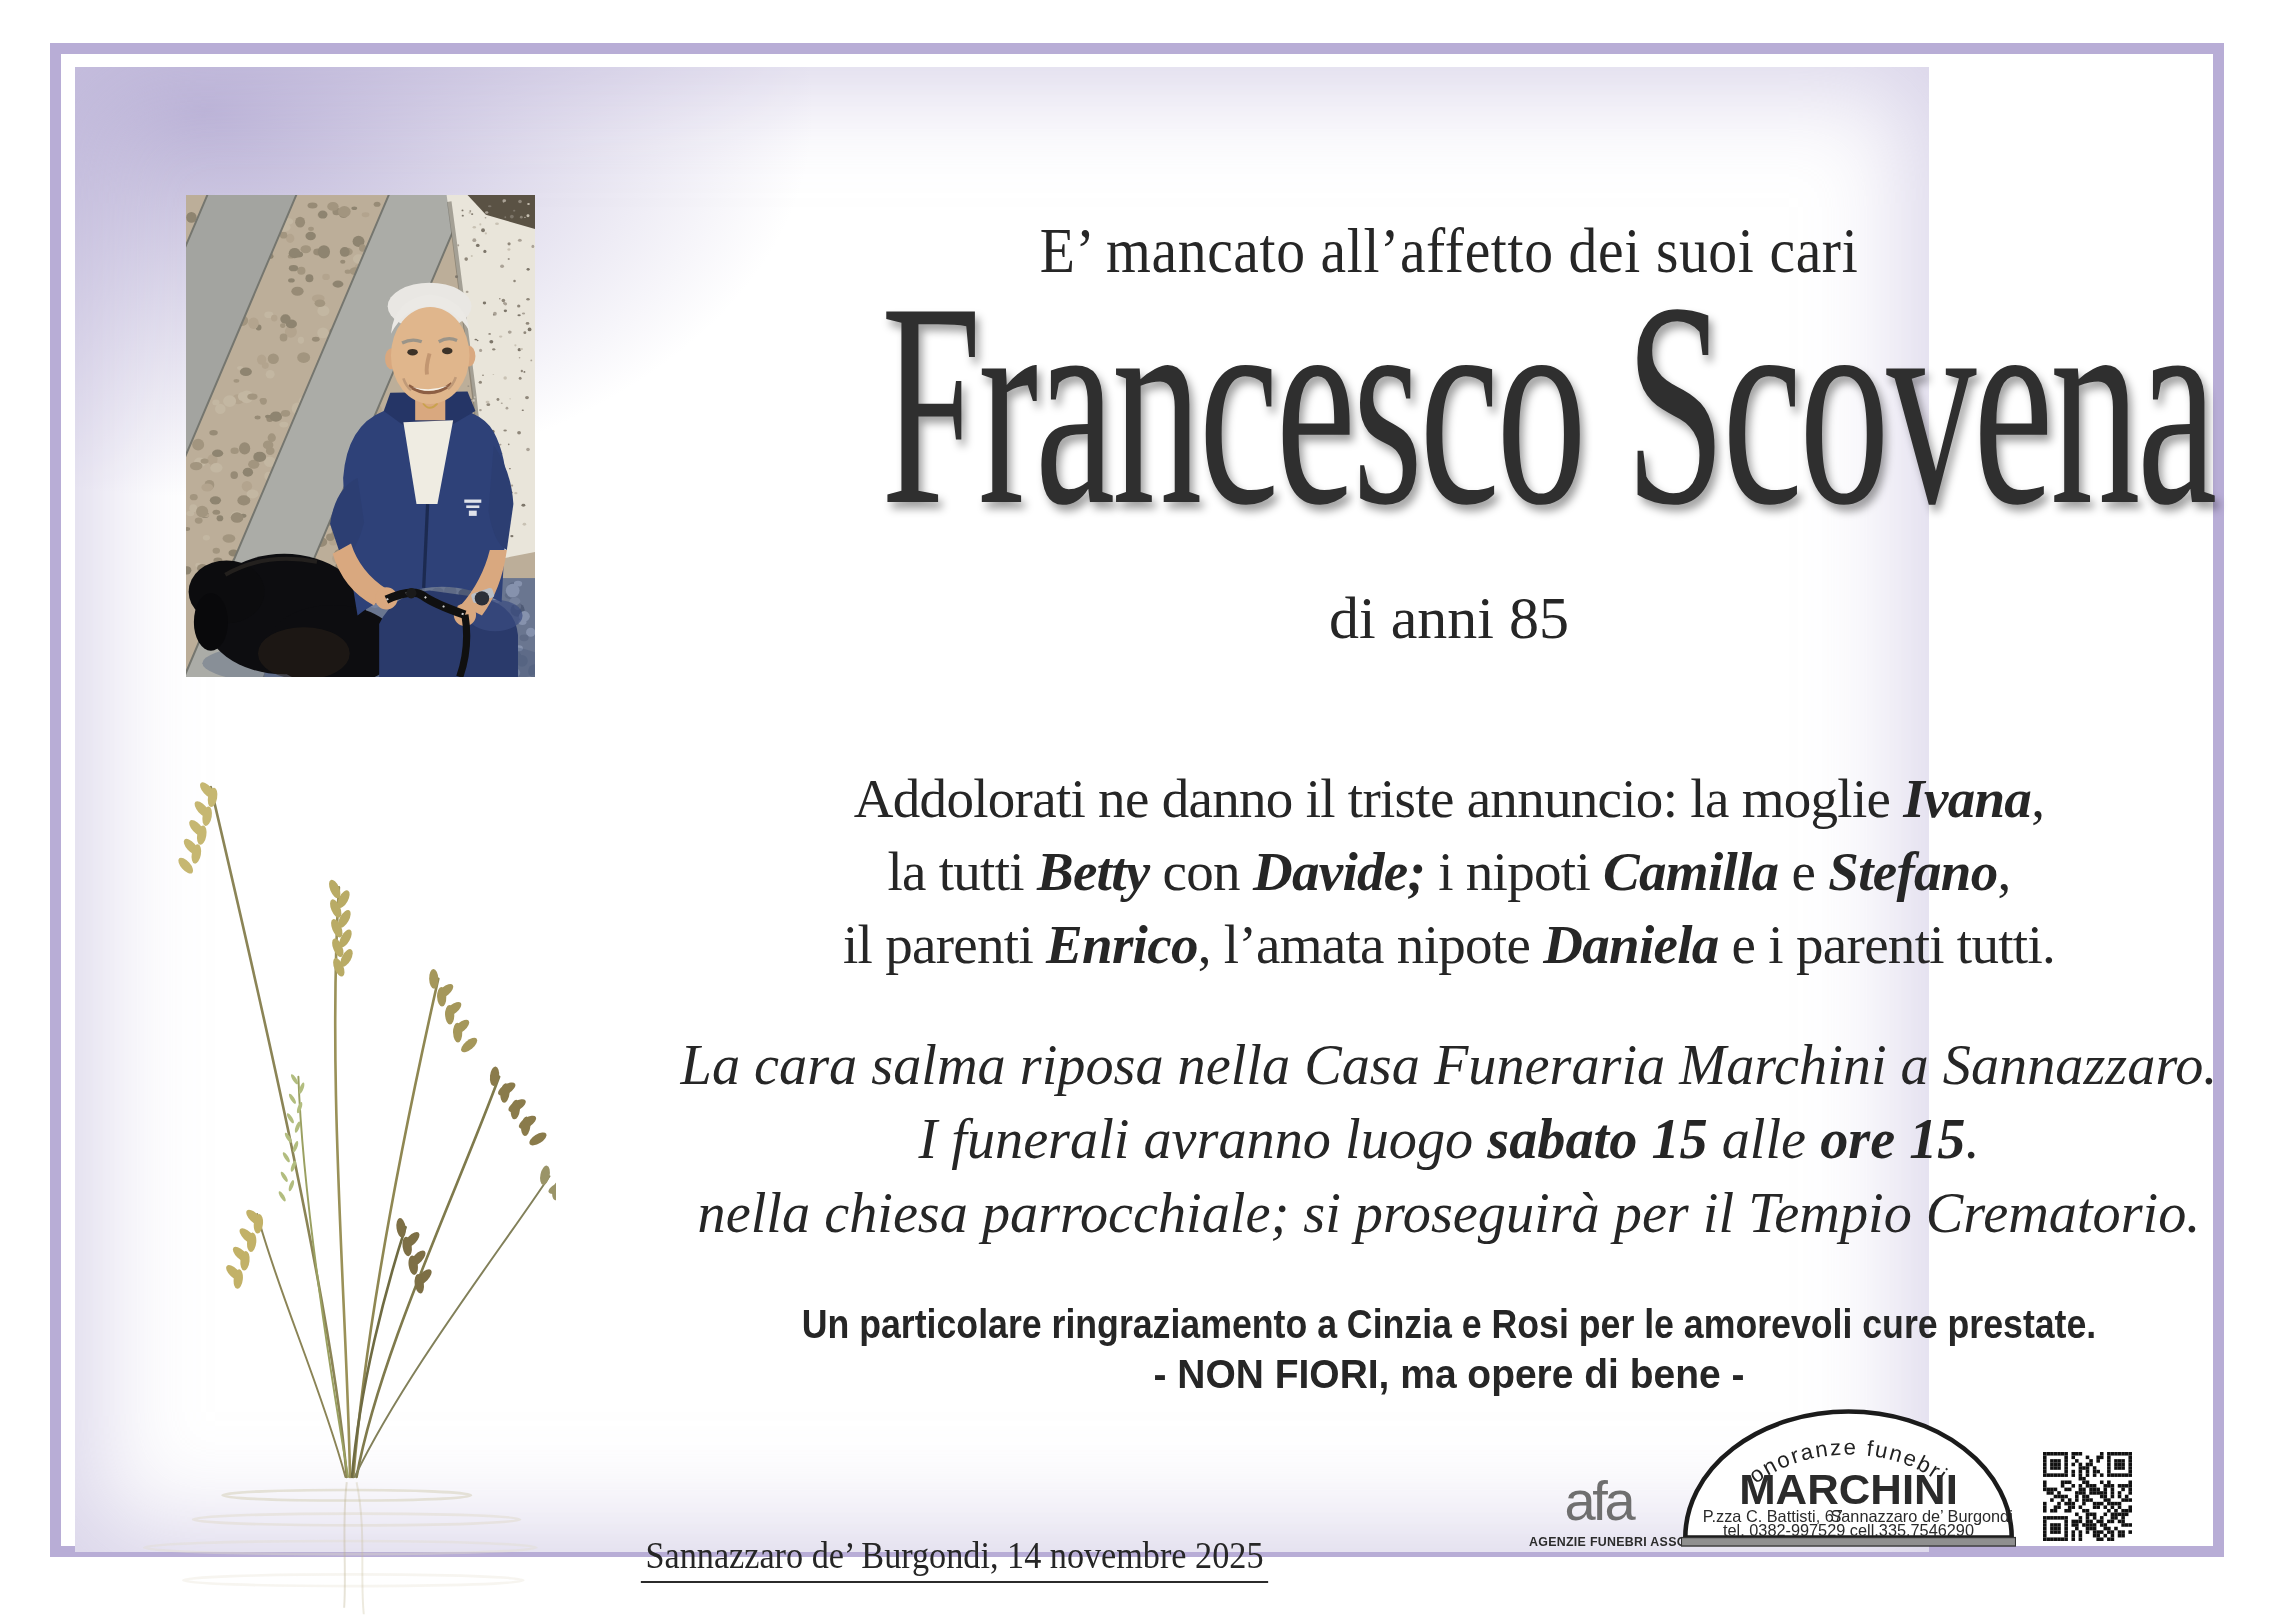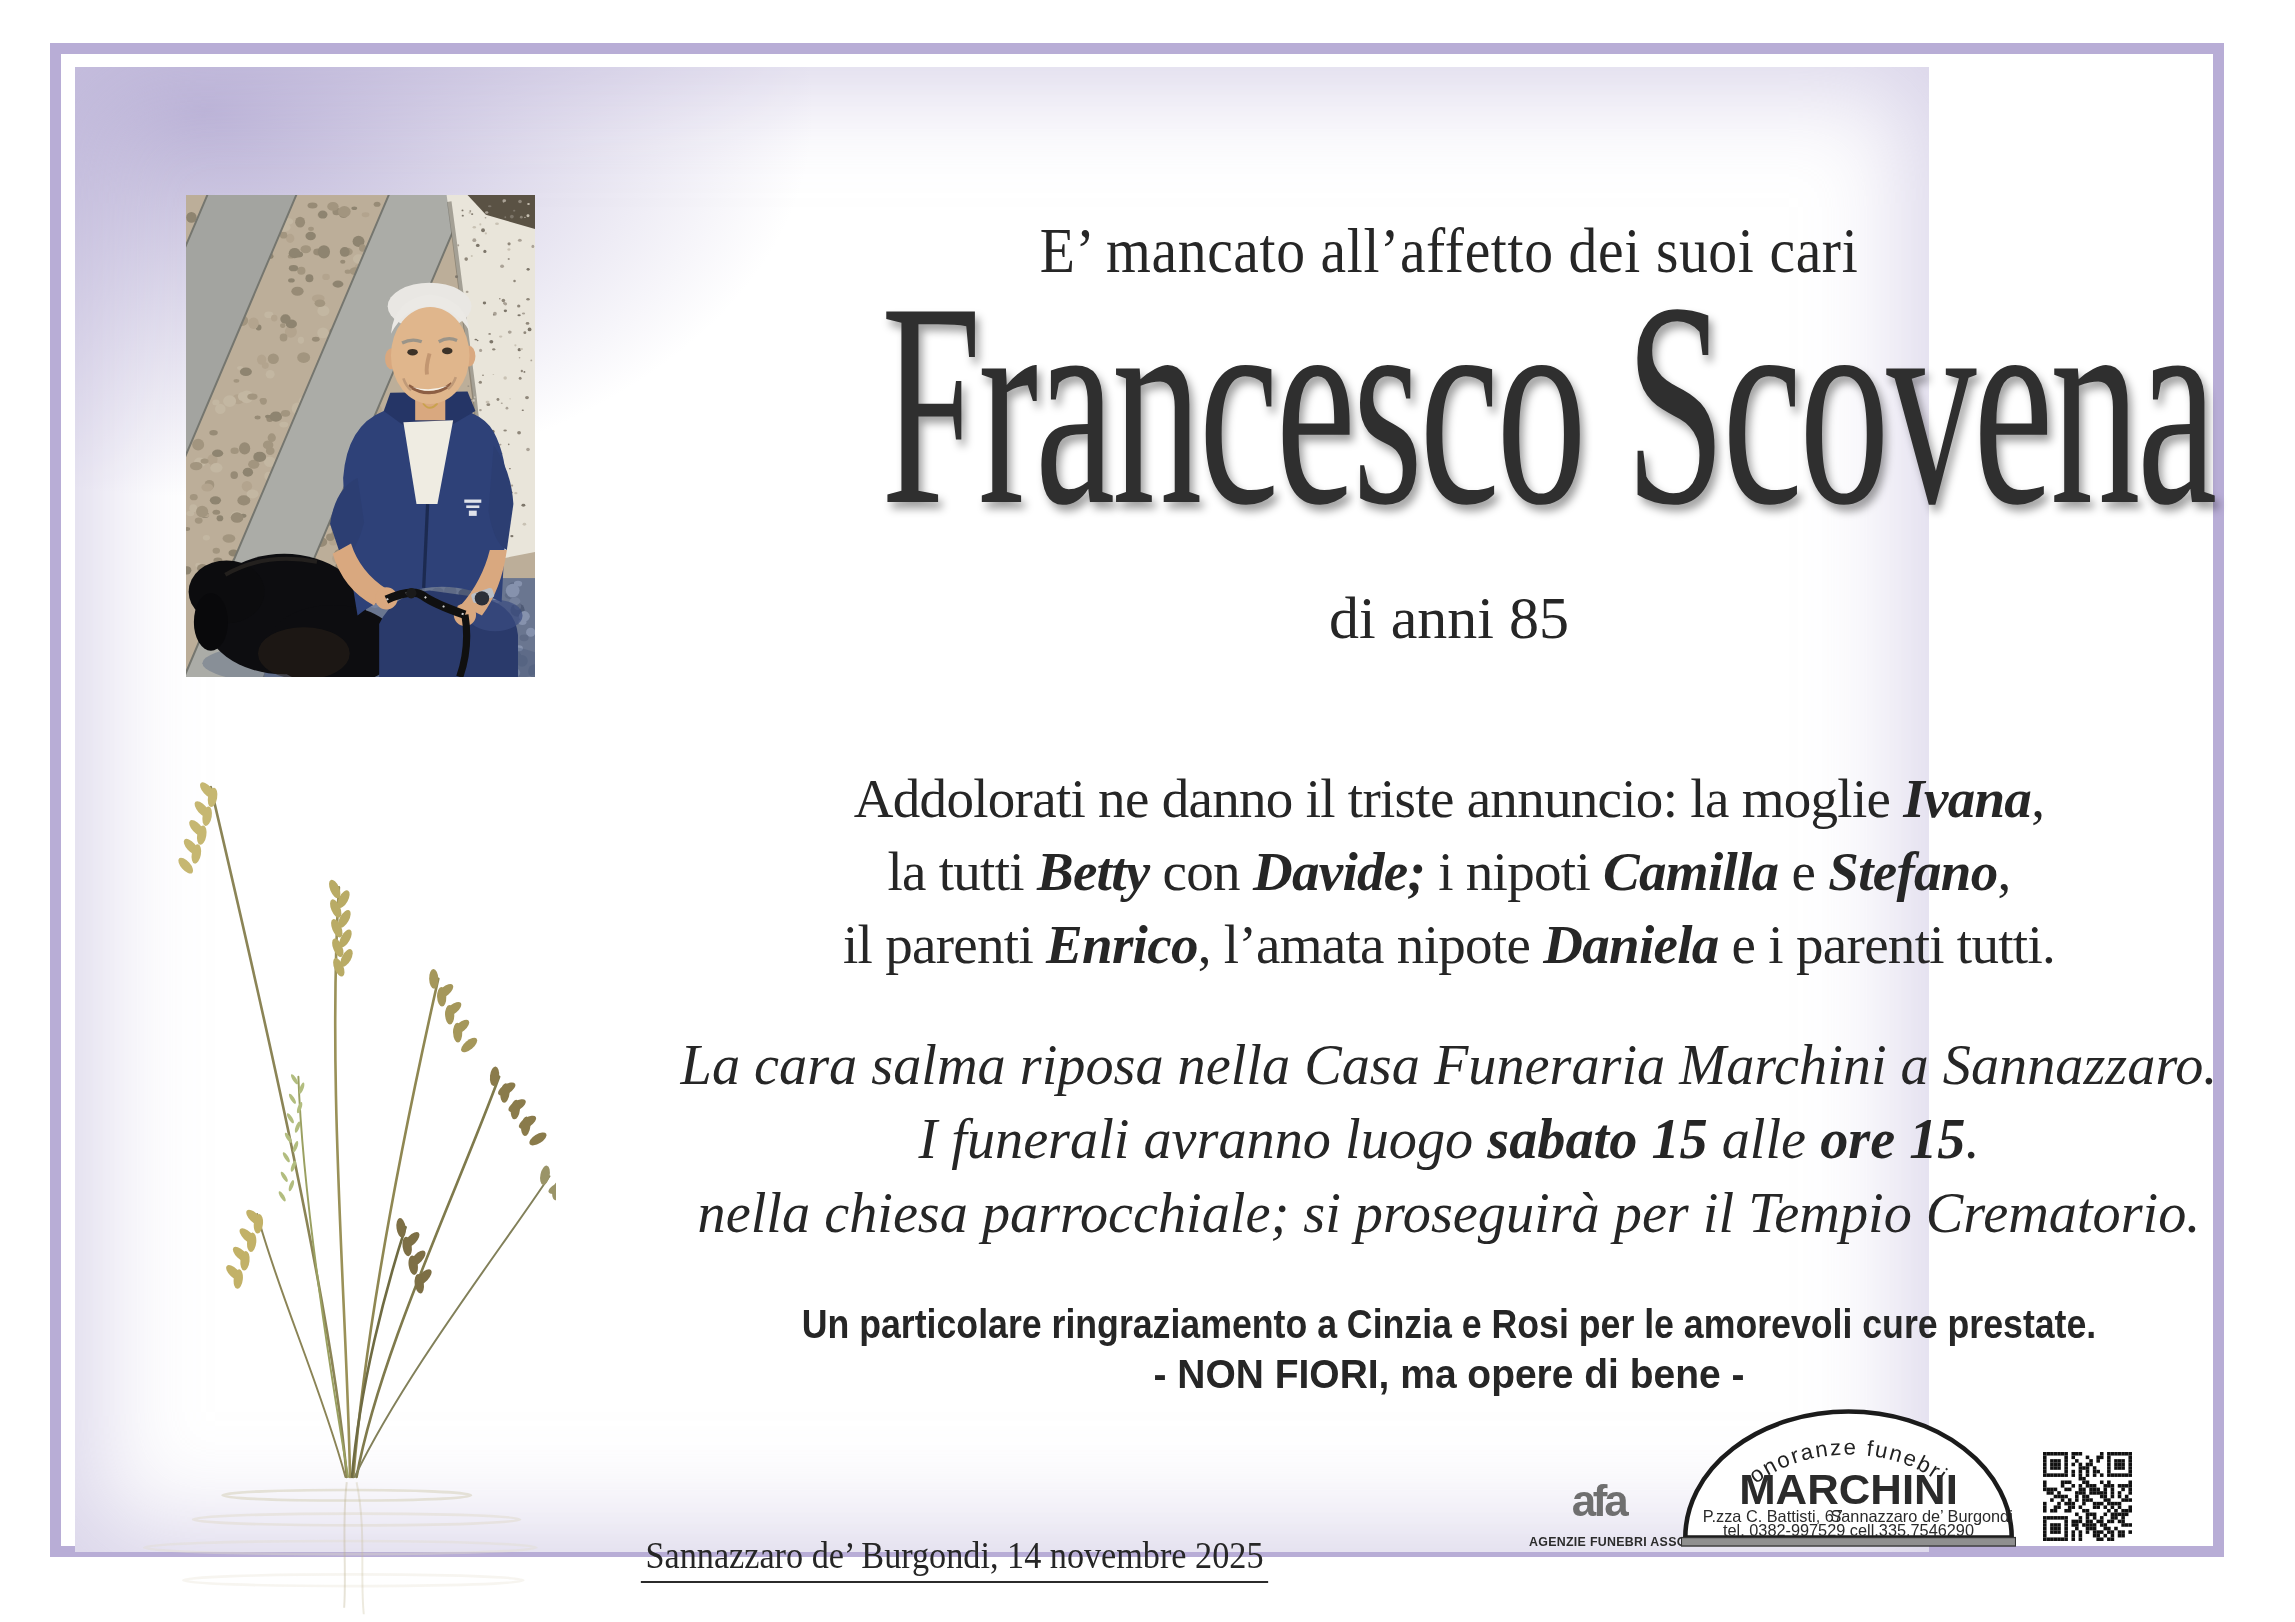--- a/index.html
+++ b/index.html
@@ -30,21 +30,21 @@
   .sans{font-family:"Liberation Sans","DejaVu Sans",sans-serif;font-weight:700;}
   .thanks{top:1234px;font-size:41px;transform:scaleX(.87);}
   .flowers{top:1284px;font-size:41px;transform:scaleX(.95);}
   b{font-weight:700;font-style:italic;}
   
   .date{position:absolute;left:487px;top:1466px;width:785px;text-align:center;font-size:38px;transform:scaleX(.9);}
   .date span{display:inline-block;border-bottom:2.6px solid #2b2b2b;padding:0 5.2px 3.9px 5.2px;white-space:nowrap;}
   
   .afa{position:absolute;left:1454px;top:1402px;width:139px;text-align:center;
        font-family:"Liberation Sans","DejaVu Sans",sans-serif;}
-  .afa .letters{font-size:44px;font-weight:700;color:#6f6f6f;letter-spacing:-3.3px;line-height:63px;}
+  .afa .letters{font-size:56px;font-weight:400;color:#6f6f6f;letter-spacing:-3.3px;line-height:63px;}
   .afa .sub{font-size:12.4px;font-weight:700;color:#2b2b2b;letter-spacing:0.3px;margin-top:2.6px;white-space:nowrap;}
   .dome{position:absolute;left:1606px;top:1340px;}
   .qr{position:absolute;left:1968px;top:1385px;}
   
   .website{position:absolute;left:1269px;top:1468px;width:857px;text-align:center;
            font-family:"Liberation Sans","DejaVu Sans",sans-serif;color:#222;}
   .website .l1{font-size:30px;white-space:nowrap;transform:scaleX(.82);transform-origin:50% 50%;}
   .website .l2{font-size:29.4px;margin-top:5.2px;white-space:nowrap;transform:scaleX(.85);transform-origin:50% 50%;}
   .weblink{color:#0016d9;font-weight:700;text-decoration:underline;cursor:pointer;}
 </style>

